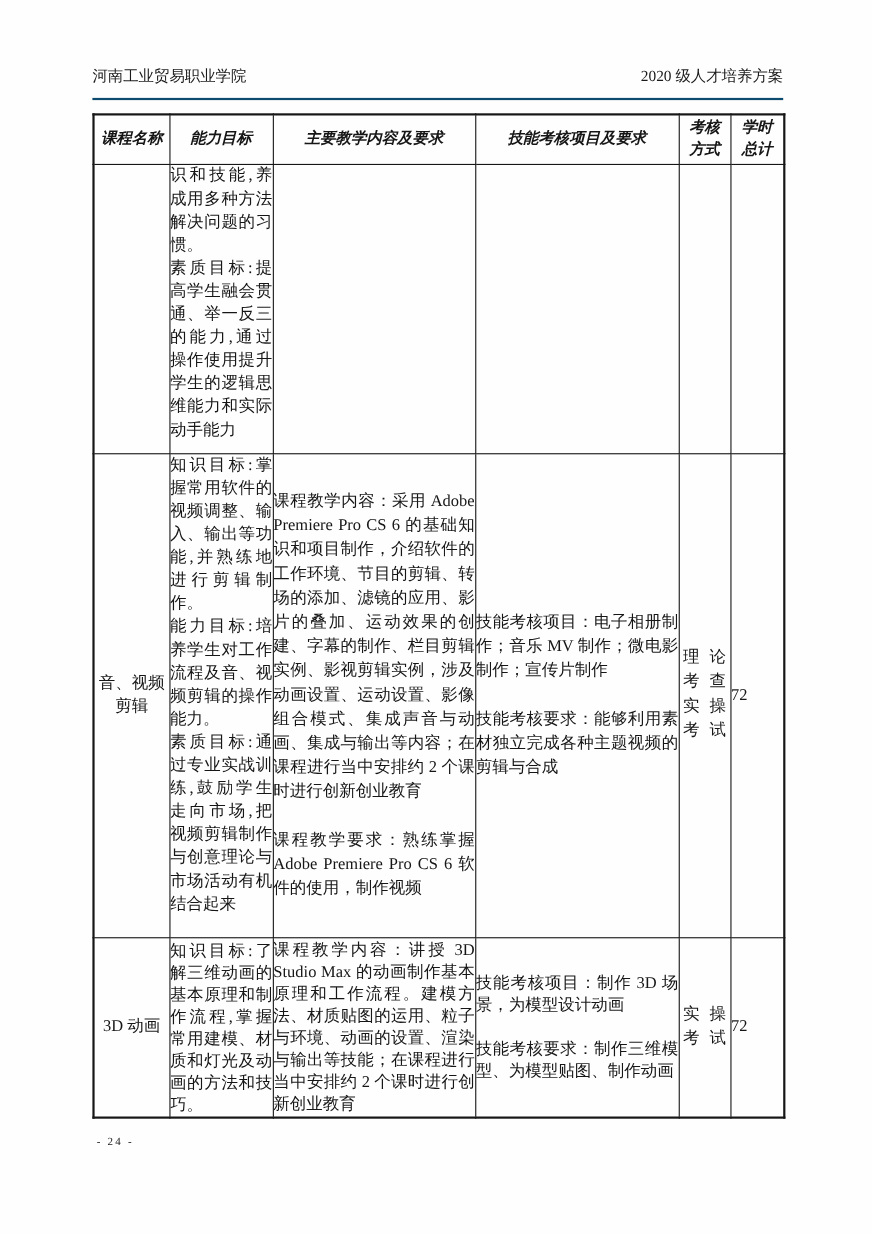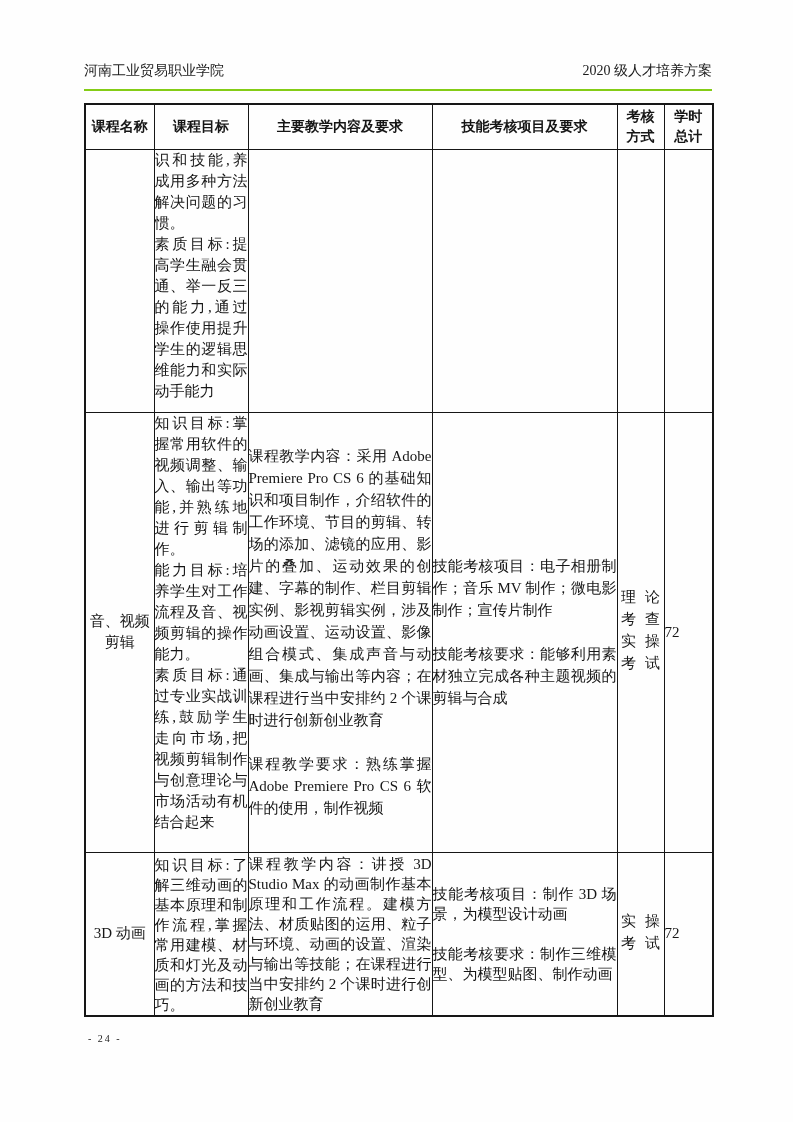--- a/index.html
+++ b/index.html
@@ -20,21 +20,21 @@
     position: absolute;
     left: 84px;
     top: 62px;
     width: 628px;
     display: flex;
     justify-content: space-between;
     align-items: flex-end;
     font-size: 14px;
     line-height: 18px;
     padding-bottom: 9px;
-    border-bottom: 2px solid #84cc16;
+    border-bottom: 2px solid #0c4a6e;
   }
   table.course-table {
     position: absolute;
     left: 84px;
     top: 103px;
     width: 628px;
     border-collapse: collapse;
     table-layout: fixed;
     font-size: 15px;
     color: #161616;
@@ -49,21 +49,21 @@
     border: 2.5px solid #161616;
   }
   th.hcell {
     font-size: 14px;
     font-weight: bold;
     text-align: center;
     vertical-align: middle;
     white-space: pre-line;
     line-height: 20px;
   }
-  tr.head-row { height: 45px; }
+  tr.head-row { height: 45px; font-style: italic; }
   tr.row-1 { height: 263px; padding-left: 24px; }
   tr.row-2 { height: 440px; }
   tr.row-3 { height: 162px; }
 
   td.cell-name {
     text-align: center;
     vertical-align: middle;
     white-space: pre-line;
     line-height: 21px;
     padding: 0 3px;
@@ -120,21 +120,21 @@
       <col style="width:69px">
       <col style="width:94px">
       <col style="width:184px">
       <col style="width:185px">
       <col style="width:47px">
       <col style="width:49px">
     </colgroup>
     <thead>
       <tr class="head-row">
         <th class="hcell">课程名称</th>
-        <th class="hcell">课程目标</th>
+        <th class="hcell">能力目标</th>
         <th class="hcell">主要教学内容及要求</th>
         <th class="hcell">技能考核项目及要求</th>
         <th class="hcell">考核
 方式</th>
         <th class="hcell">学时
 总计</th>
       </tr>
     </thead>
     <tbody>
       <tr class="row-1">

